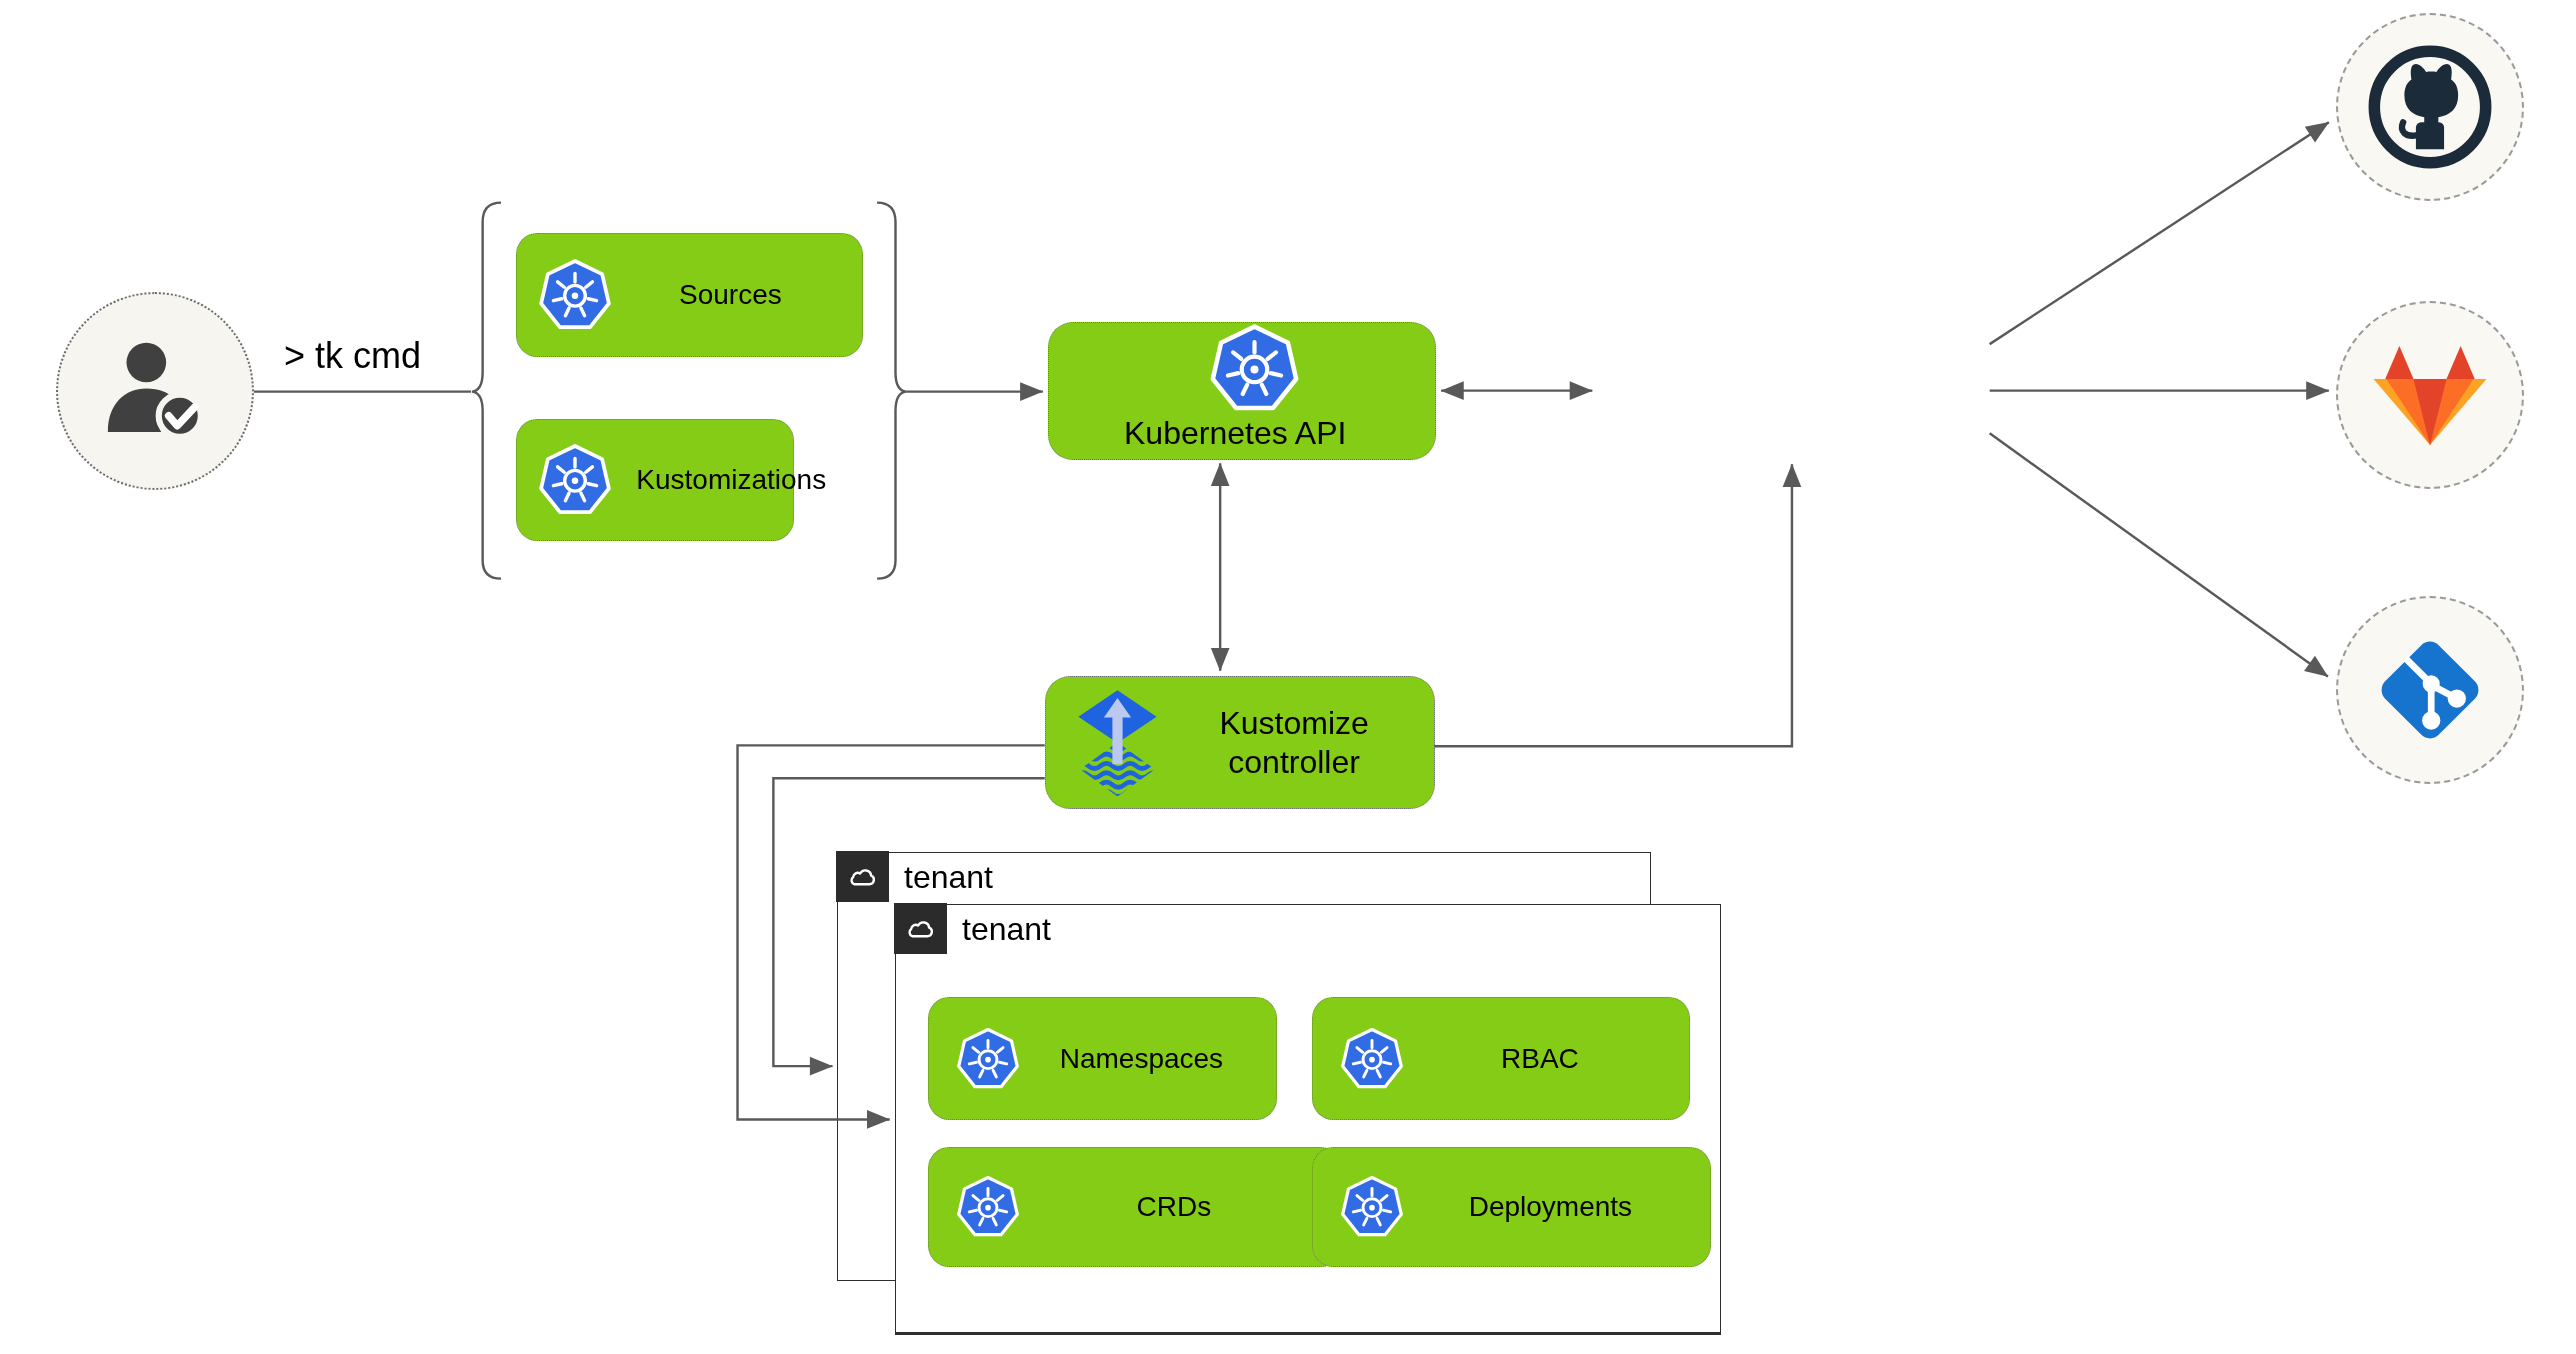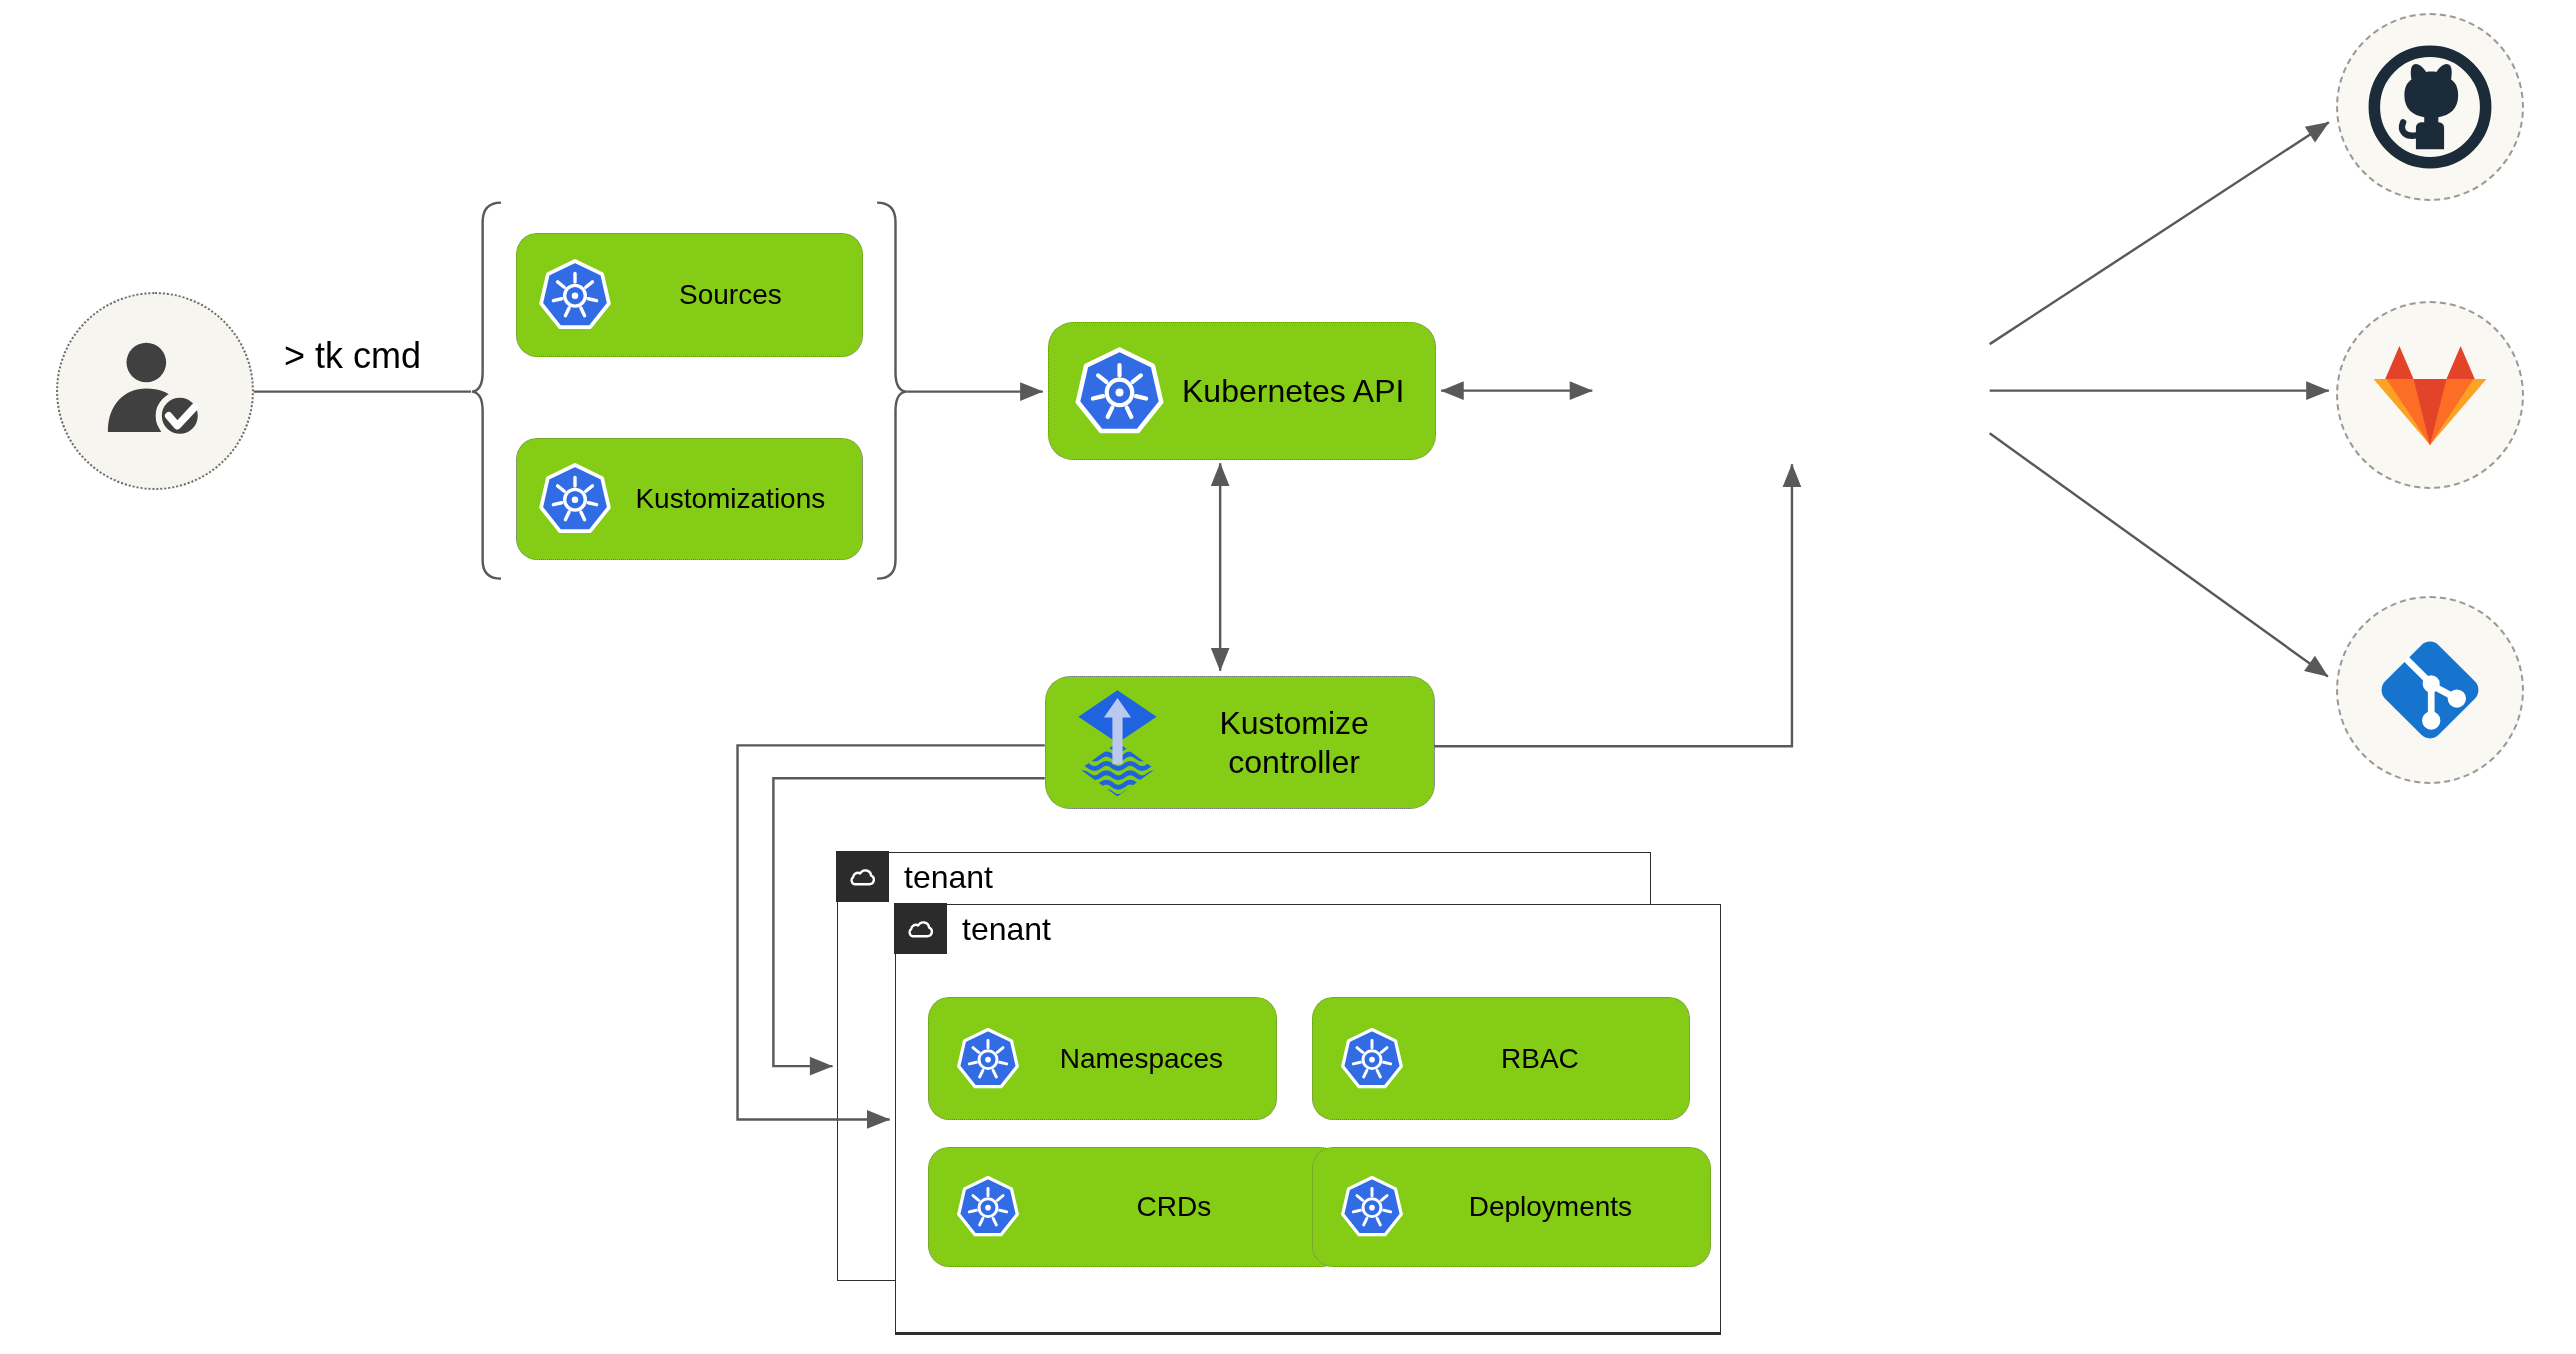--- a/index.html
+++ b/index.html
@@ -137,28 +137,28 @@
       </svg>
   </div>
   <div class="cmdlabel">&gt; tk cmd</div>
 
   <div class="node" style="left:516px;top:233px;width:347px;height:124px;">
     <svg class="ic" width="74" height="74" style="margin-left:21.3px" viewBox="0 0 76 76">
         <use href="#sym-k8s"></use>
       </svg>
     <div class="txt">Sources</div>
   </div>
-  <div class="node" style="left:516px;top:438px;width:347px;height:122px;">
+  <div class="node" style="left:516px;top:419px;width:278px;height:122px;gap:24px;">
     <svg class="ic" width="74" height="74" style="margin-left:21.3px" viewBox="0 0 76 76">
         <use href="#sym-k8s"></use>
       </svg>
     <div class="txt">Kustomizations</div>
   </div>
 
-  <div class="node big" style="left:1048px;top:322px;width:388px;height:138px;">
+  <div class="node big" style="left:1048px;top:322px;width:388px;height:138px;flex-direction:column;">
     <svg class="ic" width="91" height="91" style="margin-left:25px" viewBox="0 0 94 94">
         <use href="#sym-k8s"></use>
       </svg>
     <div class="txt">Kubernetes API</div>
   </div>
 
 
   <div class="node big ctrl" style="left:1045px;top:676px;width:390px;height:133px;">
     <svg class="ic" width="85" height="108" style="margin-left:29px" viewBox="0 0 88 111">
         <use href="#sym-flux"></use>

